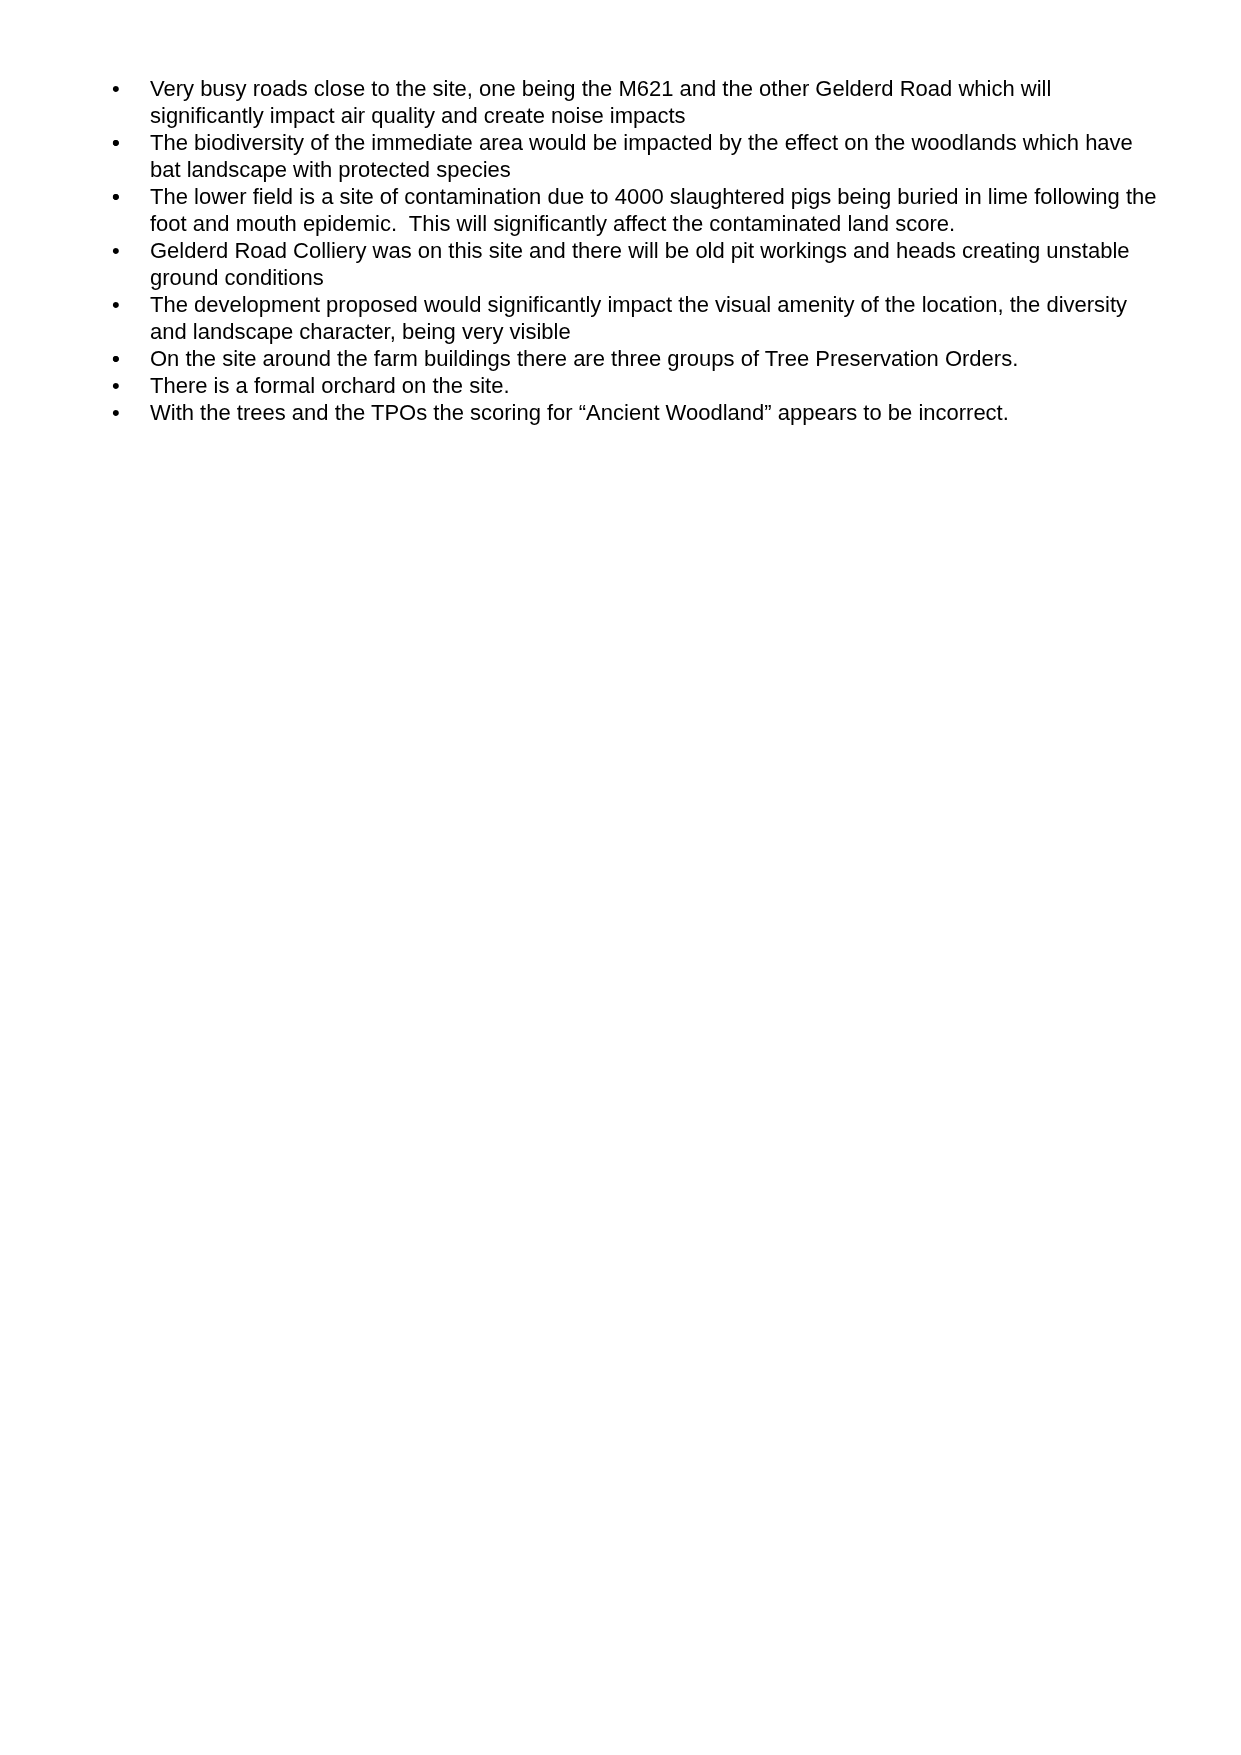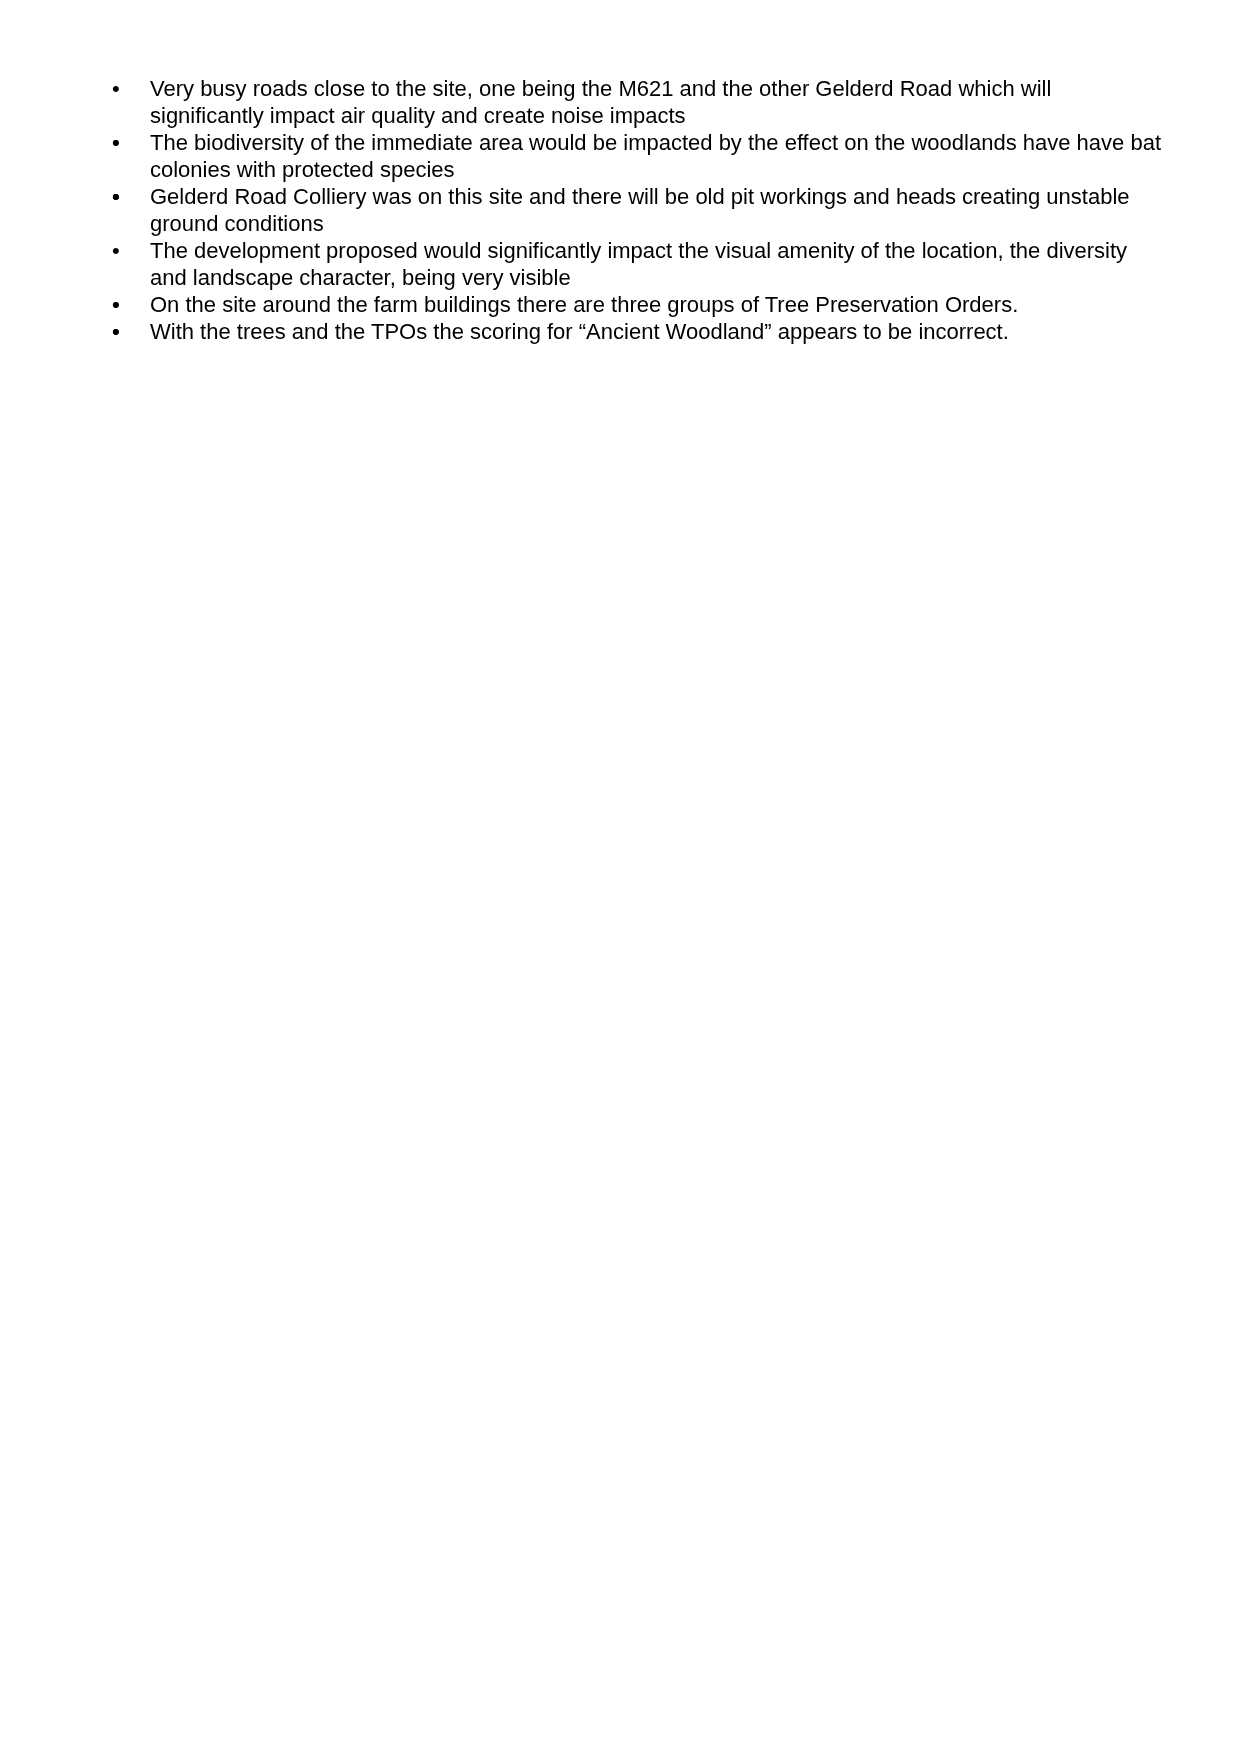--- a/index.html
+++ b/index.html
@@ -50,44 +50,46 @@
   <ul class="doc-list">
     <li>
       <span class="bullet">•</span>
       <span class="txt">Very busy roads close to the site, one being the M621 and the other Gelderd Road which will significantly impact air quality and create noise impacts</span>
     </li>
     <li>
       <span class="bullet">•</span>
     </li>
     <li>
       <span class="bullet">•</span>
-      <span class="txt">The biodiversity of the immediate area would be impacted by the effect on the woodlands have have bat colonies with protected species</span>
+      <span class="txt">The biodiversity of the immediate area would be impacted by the effect on the woodlands which have bat landscape with protected species</span>
     </li>
     <li>
       <span class="bullet">•</span>
     </li>
     <li>
       <span class="bullet">•</span>
+      <span class="txt">The lower field is a site of contamination due to 4000 slaughtered pigs being buried in lime following the foot and mouth epidemic.  This will significantly affect the contaminated land score.</span>
     </li>
     <li>
       <span class="bullet">•</span>
       <span class="txt">Gelderd Road Colliery was on this site and there will be old pit workings and heads creating unstable ground conditions</span>
     </li>
     <li>
       <span class="bullet">•</span>
       <span class="txt">The development proposed would significantly impact the visual amenity of the location, the diversity and landscape character, being very visible</span>
     </li>
     <li>
       <span class="bullet">•</span>
     </li>
     <li>
       <span class="bullet">•</span>
       <span class="txt">On the site around the farm buildings there are three groups of Tree Preservation Orders.</span>
     </li>
     <li>
       <span class="bullet">•</span>
+      <span class="txt">There is a formal orchard on the site.</span>
     </li>
     <li>
       <span class="bullet">•</span>
       <span class="txt">With the trees and the TPOs the scoring for “Ancient Woodland” appears to be incorrect.</span>
     </li>
   </ul>
 </div>
 
 </body></html>

